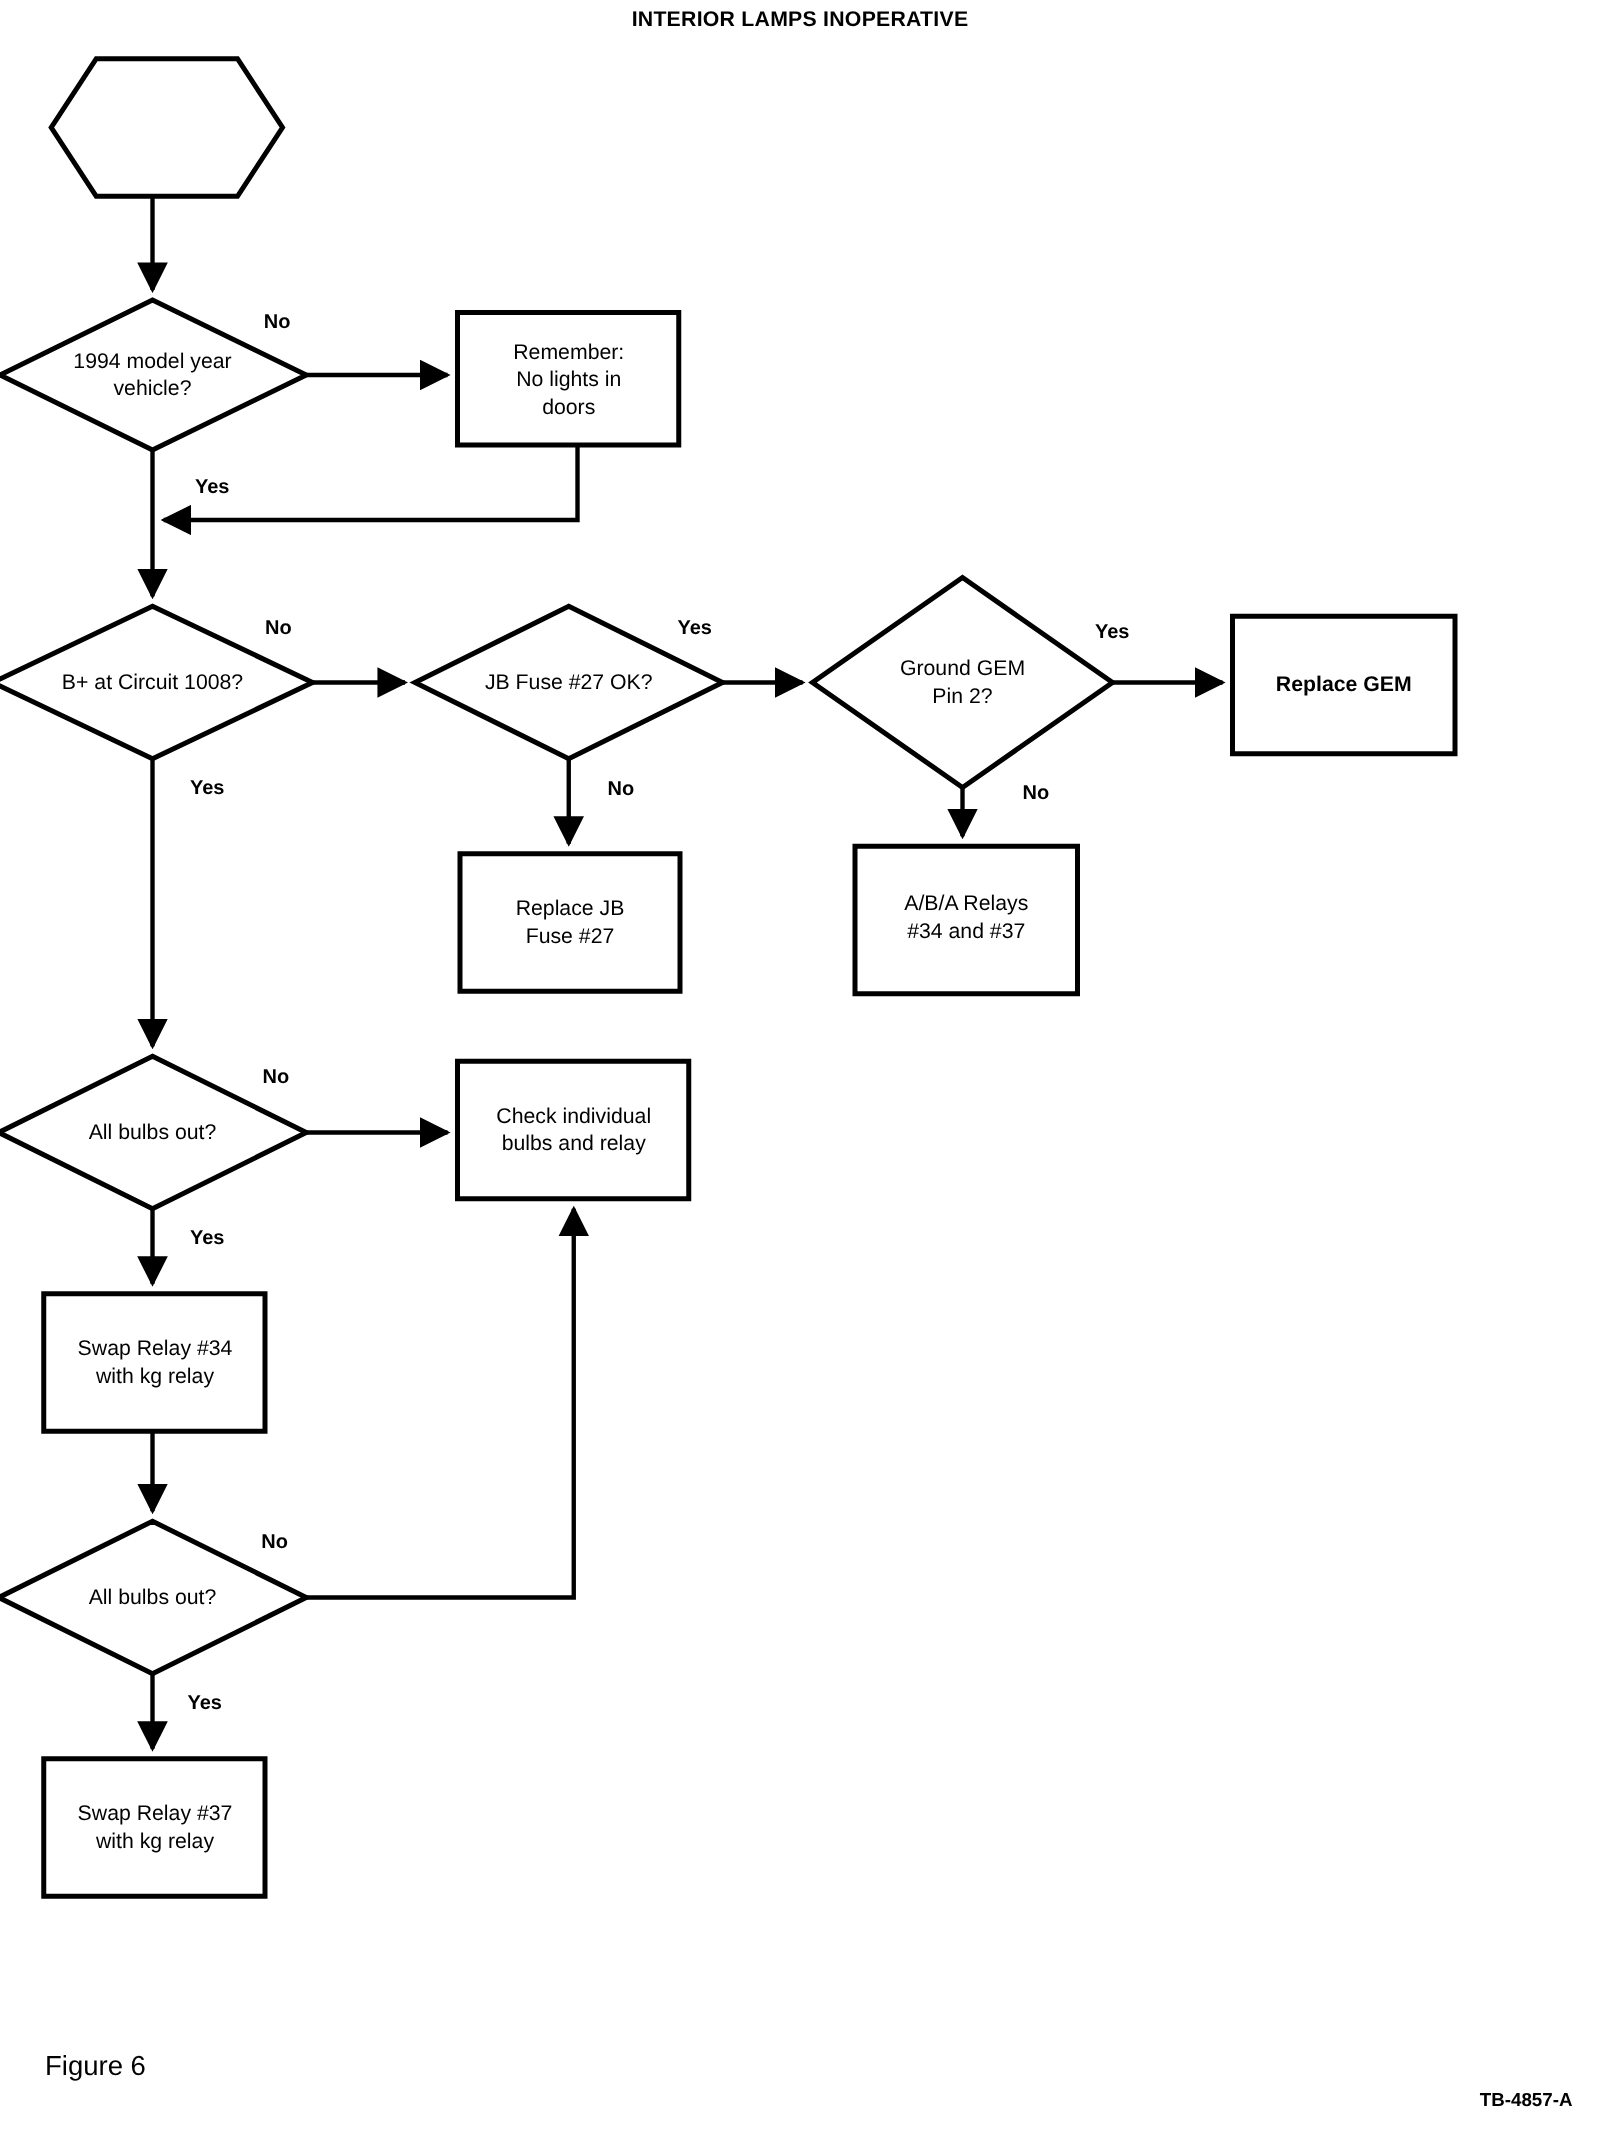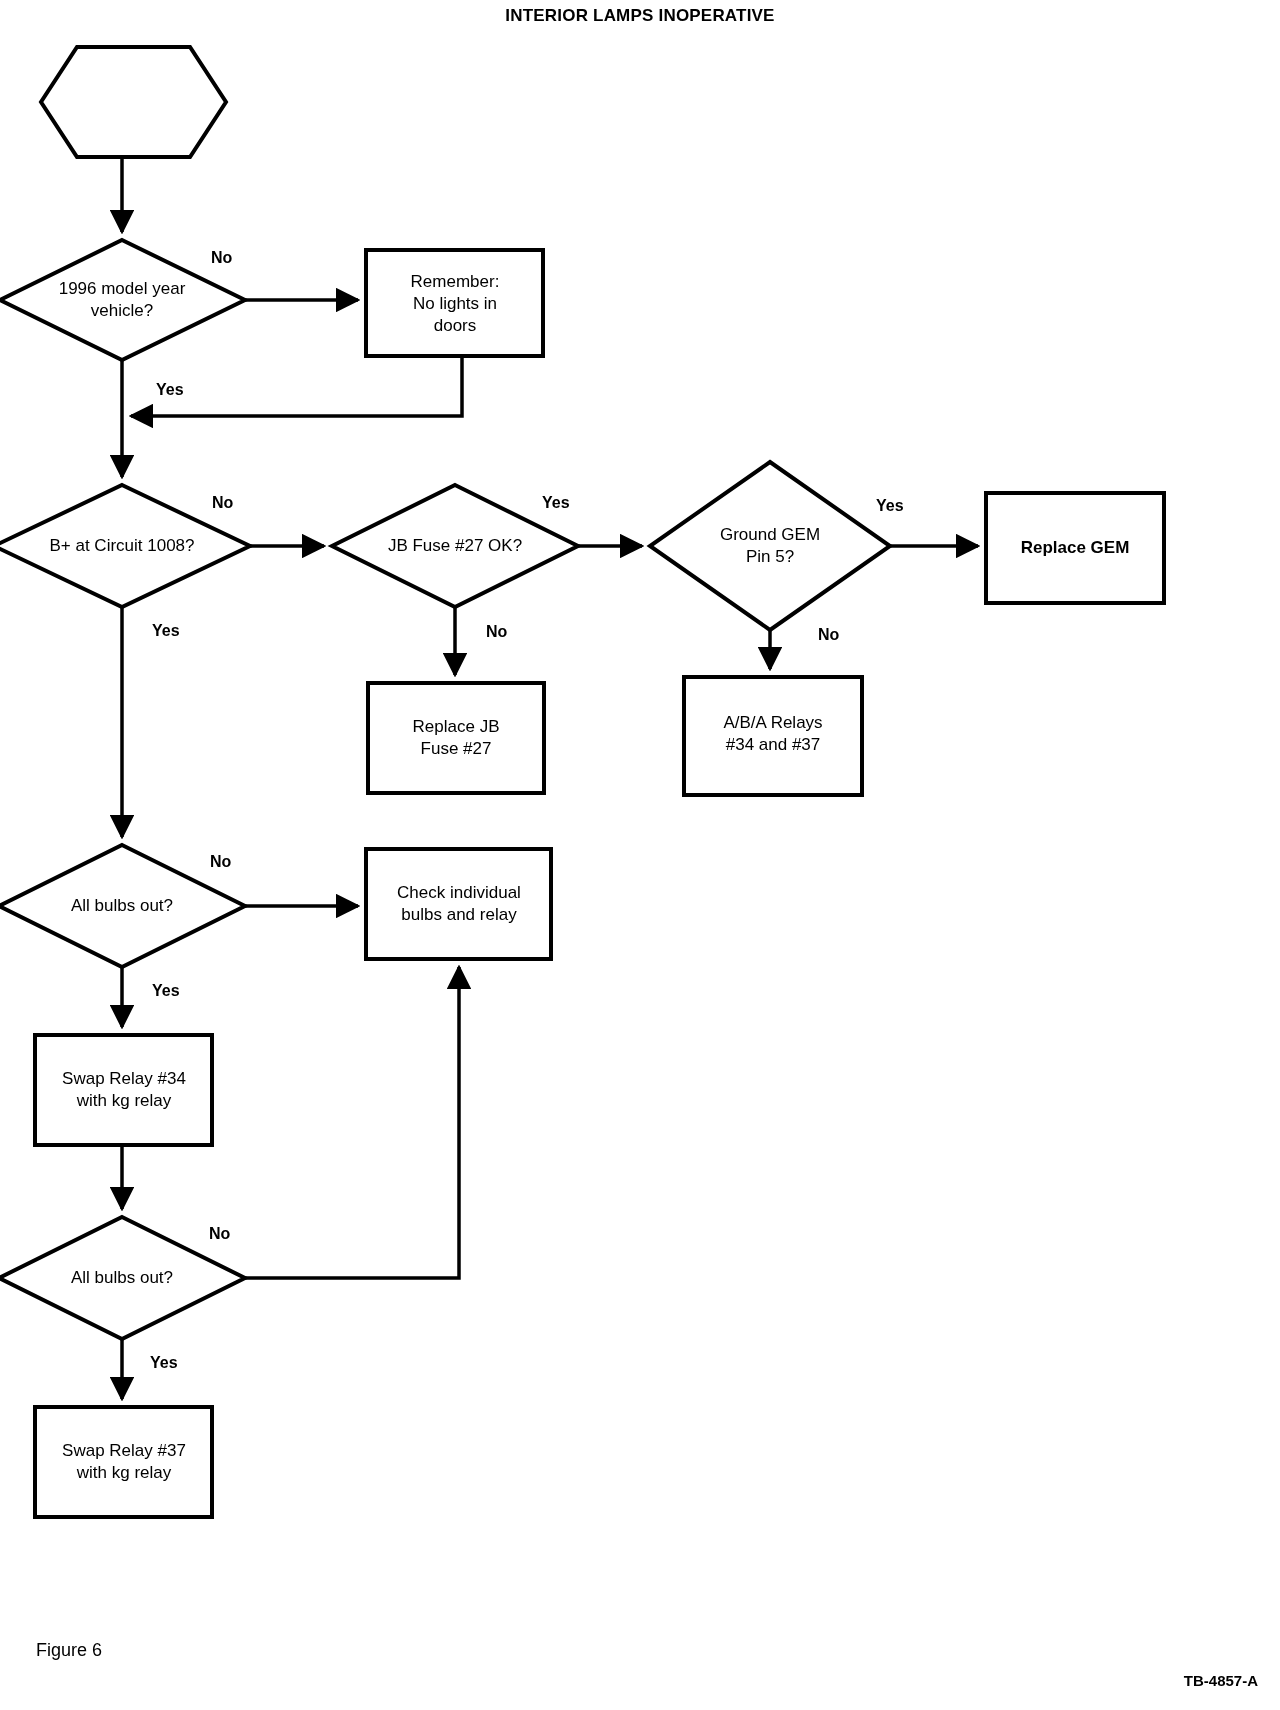--- a/index.html
+++ b/index.html
@@ -32,21 +32,21 @@
     font-size: 17px;
     font-weight: bold;
     letter-spacing: 0.2px;
     font-family: "Liberation Sans", sans-serif;
   }
 
   .figure-caption {
     position: absolute;
     left: 36px;
     top: 1640px;
-    font-size: 18px;
+    font-size: 22px;
     font-weight: normal;
     font-family: "Liberation Sans", sans-serif;
   }
 
   .figure-code {
     position: absolute;
     right: 22px;
     top: 1672px;
     font-size: 15px;
     font-weight: bold;
@@ -174,33 +174,33 @@
 
        up to checkbulbs --&gt;
       <path d="M 245 1278 L 459 1278 L 459 967" marker-end="url(#arrow)"></path>
 
        swap37 --&gt;
       <line x1="122" y1="1339" x2="122" y2="1399" marker-end="url(#arrow)"></line>
     </g>
   </svg>
 
 
-  <div class="node-label normal" style="left:22px; top:272px; width:200px; height:56px;">1996 model year
+  <div class="node-label normal" style="left:22px; top:272px; width:200px; height:56px;">1994 model year
 vehicle?</div>
 
   <div class="node-label normal" style="left:372px; top:262px; width:166px; height:84px;">Remember:
 No lights in
 doors</div>
 
   <div class="node-label normal" style="left:12px; top:530px; width:220px; height:32px;">B+ at Circuit 1008?</div>
 
   <div class="node-label normal" style="left:355px; top:530px; width:200px; height:32px;">JB Fuse #27 OK?</div>
 
   <div class="node-label normal" style="left:680px; top:518px; width:180px; height:56px;">Ground GEM
-Pin 5?</div>
+Pin 2?</div>
 
   <div class="node-label" style="left:992px; top:530px; width:166px; height:36px;">Replace GEM</div>
 
   <div class="node-label normal" style="left:374px; top:710px; width:164px; height:56px;text-align:center;">Replace JB
 Fuse #27</div>
 
   <div class="node-label normal" style="left:690px; top:706px; width:166px; height:56px;">A/B/A Relays
 #34 and #37</div>
 
   <div class="node-label normal" style="left:22px; top:890px; width:200px; height:32px;">All bulbs out?</div>

